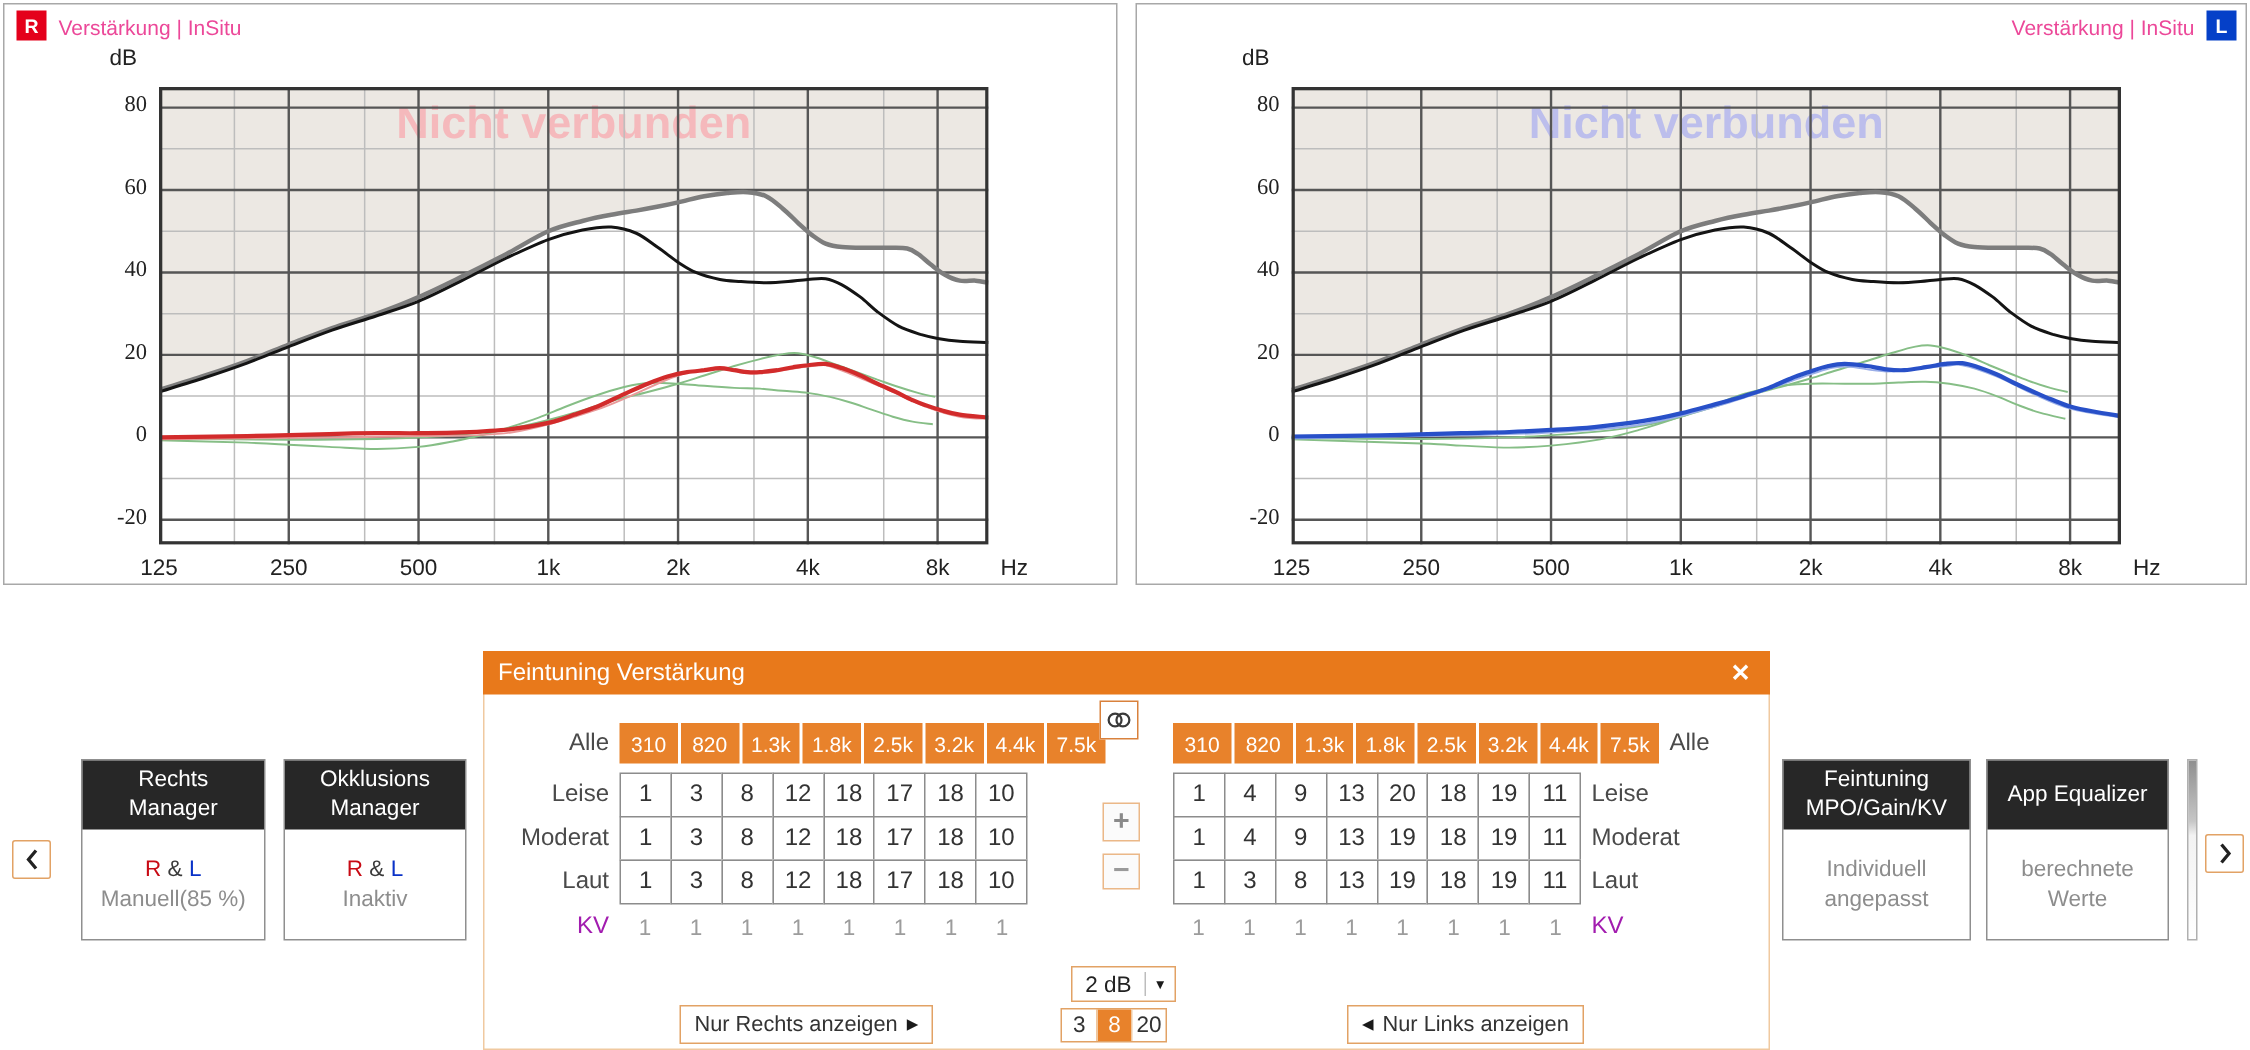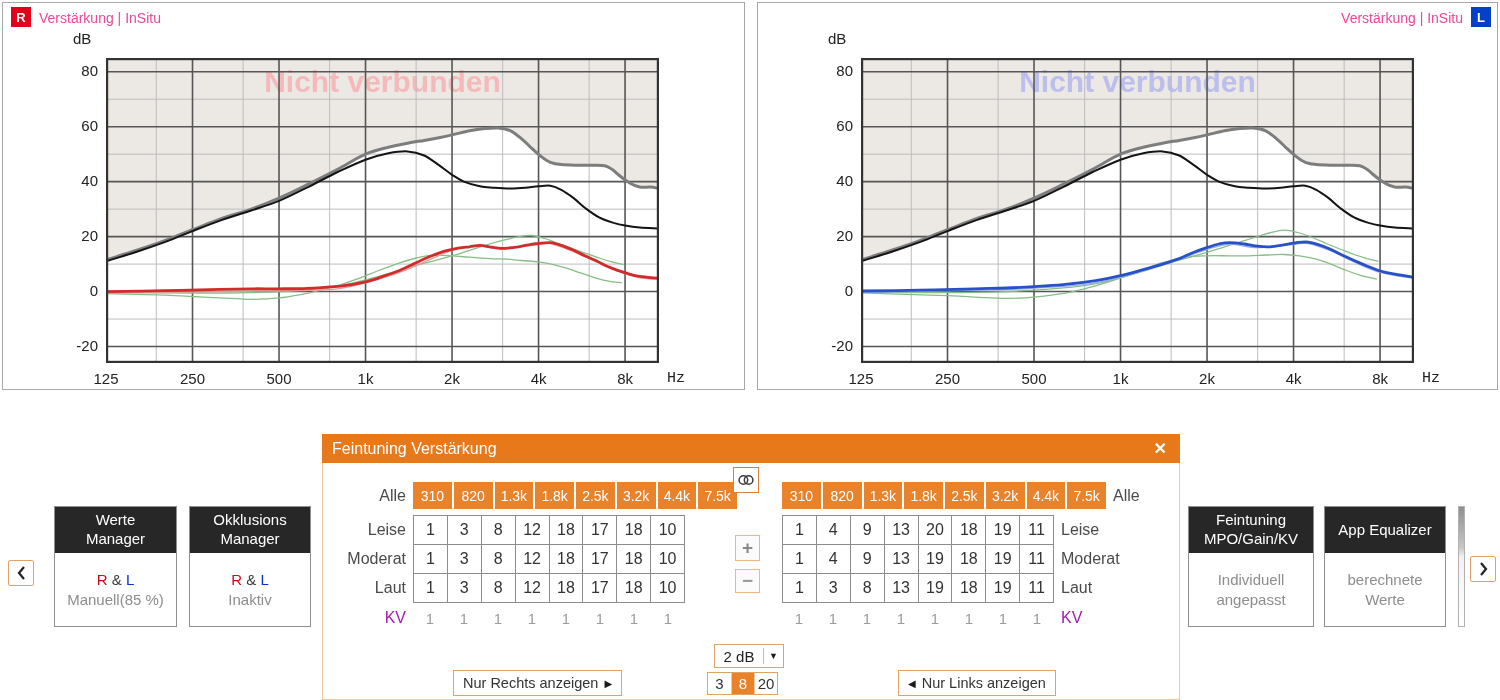--- a/index.html
+++ b/index.html
@@ -11,23 +11,23 @@
   .chart-panel{position:absolute;top:2px;height:388px;border:1px solid #a8a8a8;background:#fff;}
   #cpR{left:2px;width:743px;}
   #cpL{left:757px;width:741px;}
   .ear-badge{position:absolute;top:4px;width:20px;height:20px;color:#fff;font-weight:bold;font-size:13px;display:flex;align-items:center;justify-content:center;}
   #cpR .ear-badge{left:8px;background:#E4001B;}
   #cpL .ear-badge{right:6px;background:#0540C8;}
   .panel-title{position:absolute;top:7px;font-size:14px;color:#ec4899;}
   #cpR .panel-title{left:36px;}
   #cpL .panel-title{right:34px;}
   .unit-db{position:absolute;left:70px;top:27px;font-size:15px;color:#222;}
-  .unit-hz{position:absolute;left:664px;top:367px;font-size:15px;color:#222;font-family:Liberation Mono, monospace;}
+  .unit-hz{position:absolute;left:664px;top:367px;font-size:15px;color:#222;}
   svg.plot{position:absolute;left:103px;top:55px;}
-  .ytick{position:absolute;width:38px;left:57px;text-align:right;font-size:15px;color:#222;}
+  .ytick{position:absolute;width:38px;left:57px;text-align:right;font-size:15px;color:#222;font-family:Liberation Serif, serif;}
   .xtick{position:absolute;width:44px;top:367px;text-align:center;font-size:15px;color:#222;}
 
   
   .card{position:absolute;top:506px;height:121px;background:#fff;border:1px solid #8f8f8f;}
   #cardAnpass{left:54px;width:123px;}
   #cardOkklusion{left:189px;width:122px;}
   #cardMpo{left:1188px;width:126px;}
   #cardApp{left:1324px;width:122px;}
   .card-head{background:#272727;color:#fff;height:46px;display:flex;flex-direction:column;align-items:center;justify-content:center;font-size:15px;line-height:1.25;text-align:center;}
   .card-body{height:73px;display:flex;flex-direction:column;align-items:center;justify-content:center;font-size:15px;color:#8d8d8d;text-align:center;line-height:1.3;}
@@ -203,21 +203,21 @@
   </section>
 
   <div class="scroll-btn" id="scrollL">
     <svg width="11" height="16" viewBox="0 0 11 16">
         <polyline points="8,2 3,8 8,14" fill="none" stroke="#222" stroke-width="2.2"></polyline>
       </svg>
   </div>
 
   <div class="card" id="cardAnpass">
     <div class="card-head">
-      <span>Werte</span>
+      <span>Rechts</span>
         <span>Manager</span>
     </div>
     <div class="card-body">
       <div class="rl"><span class="r">R</span><span> &amp; </span><span class="l">L</span></div>
       <div>Manuell(85 %)</div>
     </div>
   </div>
 
   <div class="card" id="cardOkklusion">
     <div class="card-head">

